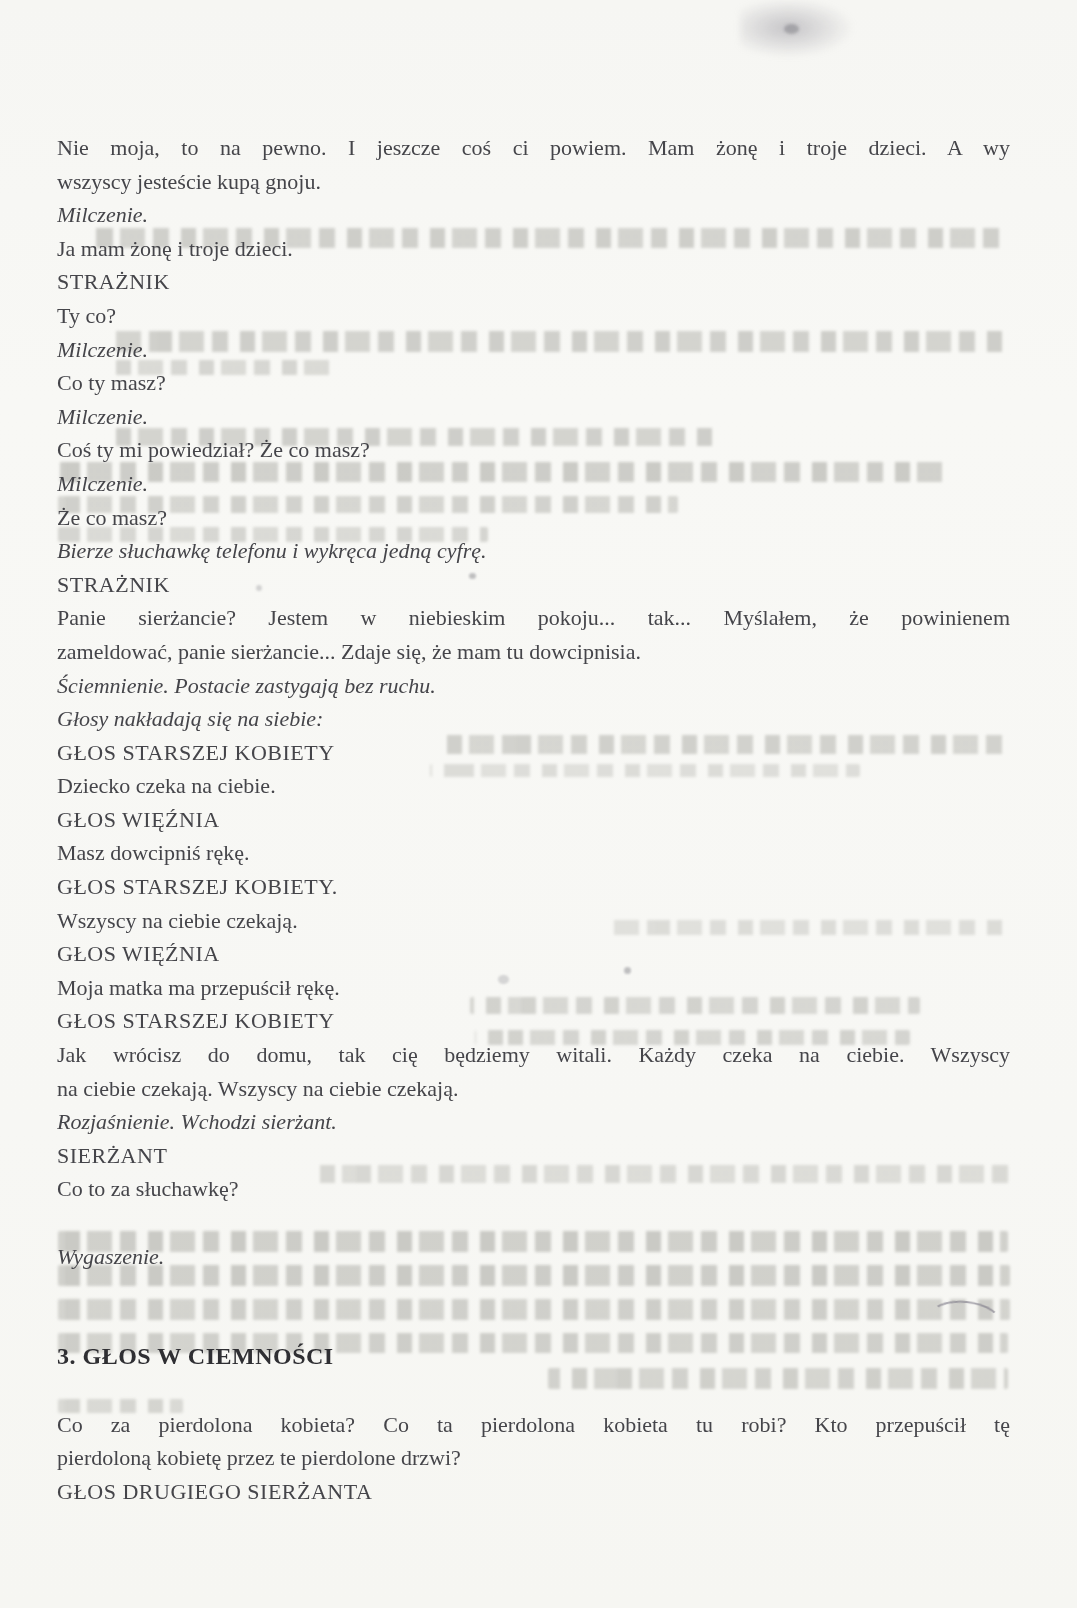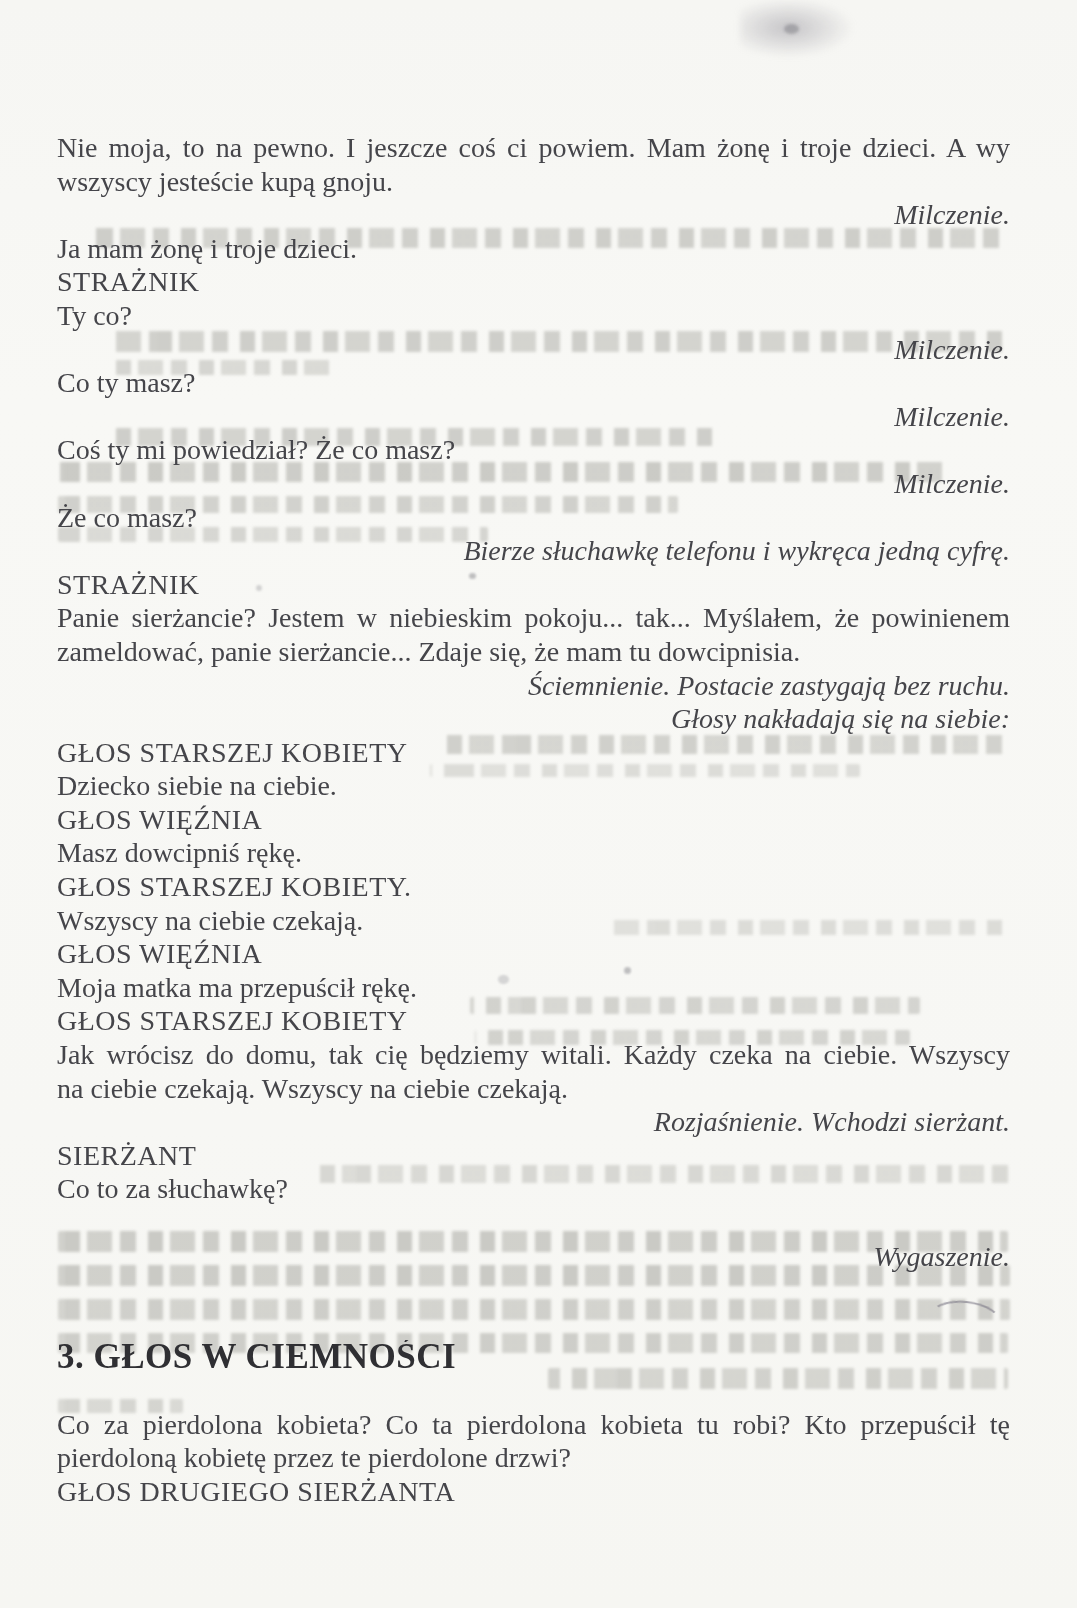--- a/index.html
+++ b/index.html
@@ -48,29 +48,29 @@
     border-radius:50%;transform:rotate(6deg);filter:blur(.6px);
   }
   
   .text-block{
     position:absolute;left:57px;top:131px;width:953px;
     color:#45454a;
   }
   .line{
     height:33.6px;
     line-height:33.6px;
-    font-size:28px;
+    font-size:22px;
     overflow:hidden;
     white-space:nowrap;
   }
   .line.fill{white-space:normal;text-align:justify;}
   .line.fill::after{content:"";display:inline-block;width:100%;height:0;}
-  .stage-direction{font-style:italic;text-align:right;}
+  .stage-direction{font-style:italic;}
   .character-name{letter-spacing:.5px;}
-  .heading{font-weight:bold;font-size:35px;color:#2f2f33;letter-spacing:.5px;}
+  .heading{font-weight:bold;font-size:24px;color:#2f2f33;letter-spacing:.5px;}
 </style>
 </head>
 <body>
 
 <div class="page">
   <div class="bleed-layer" id="bleed-layer">
       <div class="bleed-line" style="left: 90px; top: 228px; width: 915px; height: 20px; opacity: 0.5; background-position: 8px 0px;"></div>
       <div class="bleed-line" style="left: 112px; top: 331px; width: 893px; height: 21px; opacity: 0.5; background-position: 45px 0px;"></div>
       <div class="bleed-line" style="left: 115px; top: 360px; width: 215px; height: 15px; opacity: 0.42; background-position: 1px 0px;"></div>
       <div class="bleed-line" style="left: 115px; top: 428px; width: 600px; height: 18px; opacity: 0.5; background-position: 1px 0px;"></div>
@@ -110,21 +110,21 @@
       <div class="line dialogue">Coś ty mi powiedział? Że co masz?</div>
       <div class="line stage-direction">Milczenie.</div>
       <div class="line dialogue">Że co masz?</div>
       <div class="line stage-direction">Bierze słuchawkę telefonu i wykręca jedną cyfrę.</div>
       <div class="line character-name">STRAŻNIK</div>
       <div class="line dialogue fill">Panie sierżancie? Jestem w niebieskim pokoju... tak... Myślałem, że powinienem</div>
       <div class="line dialogue">zameldować, panie sierżancie... Zdaje się, że mam tu dowcipnisia.</div>
       <div class="line stage-direction">Ściemnienie. Postacie zastygają bez ruchu.</div>
       <div class="line stage-direction">Głosy nakładają się na siebie:</div>
       <div class="line character-name">GŁOS STARSZEJ KOBIETY</div>
-      <div class="line dialogue">Dziecko siebie na ciebie.</div>
+      <div class="line dialogue">Dziecko czeka na ciebie.</div>
       <div class="line character-name">GŁOS WIĘŹNIA</div>
       <div class="line dialogue">Masz dowcipniś rękę.</div>
       <div class="line character-name">GŁOS STARSZEJ KOBIETY.</div>
       <div class="line dialogue">Wszyscy na ciebie czekają.</div>
       <div class="line character-name">GŁOS WIĘŹNIA</div>
       <div class="line dialogue">Moja matka ma przepuścił rękę.</div>
       <div class="line character-name">GŁOS STARSZEJ KOBIETY</div>
       <div class="line dialogue fill">Jak wrócisz do domu, tak cię będziemy witali. Każdy czeka na ciebie. Wszyscy</div>
       <div class="line dialogue">na ciebie czekają. Wszyscy na ciebie czekają.</div>
       <div class="line stage-direction">Rozjaśnienie. Wchodzi sierżant.</div>

